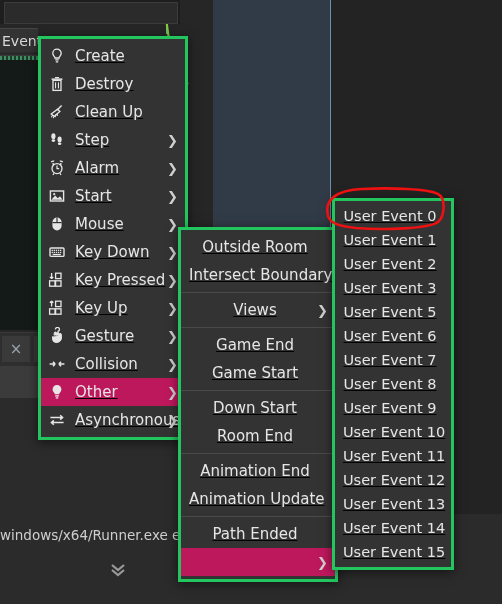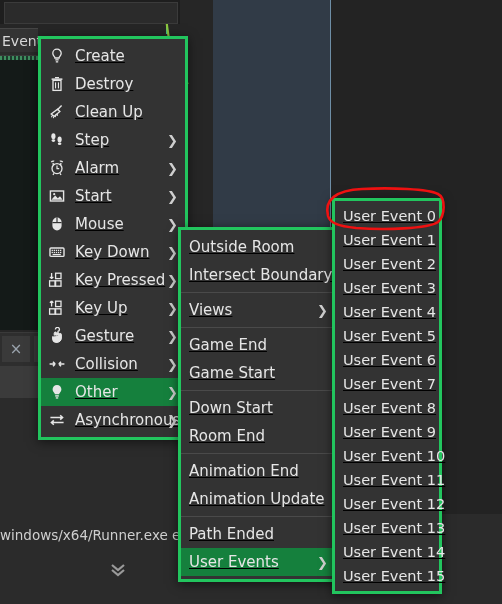--- a/index.html
+++ b/index.html
@@ -125,21 +125,21 @@
   .menu-item {
     position:relative;
     display:flex;
     align-items:center;
     height:28px;
     color:#e6e6e6;
     font-size:15px;
     white-space:nowrap;
     box-sizing:border-box;
   }
-  .menu-item.sel { background:#15803d; }
+  .menu-item.sel { background:#be185d; }
   .menu-sep {
     height:1px; background:#4a4a4a; margin:3px 0;
   }
   .mi-icon {
     width:32px; min-width:32px; height:28px;
     display:flex; align-items:center; justify-content:center;
   }
   .mi-icon svg { display:block; }
   .mi-label { flex:1 1 auto; padding-right:14px; }
   .mi-arrow {
@@ -147,24 +147,24 @@
     display:flex; align-items:center; color:#cfcfcf;
     font-size:13px; font-weight:bold;
   }
 
   
   #menu1 { left:38px; top:36px; width:150px; }
   #menu1 .mi-label { padding-left:2px; }
 
   
   #menu2 { left:178px; top:227px; width:160px; }
-  #menu2 .mi-label { padding-left:8px; }
-
-  
-  #menu3 { left:332px; top:198px; width:110px;text-align:center; }
+  #menu2 .mi-label { padding-left:8px;text-align:center; }
+
+  
+  #menu3 { left:332px; top:198px; width:122px;text-align:center; }
   #menu3 .mi-label { padding-left:8px; }
   #menu3 .menu-item { height:24px; font-size:14.5px; }
 
   
   .annot {
     position:absolute; left:322px; top:186px;
     width:128px; height:46px; pointer-events:none;
   }
 </style>
 </head>
@@ -441,41 +441,37 @@
     <div class="menu-item">
       <span class="mi-label">Animation Update</span>
     </div>
 
     <div class="menu-sep"></div>
 
     <div class="menu-item">
       <span class="mi-label">Path Ended</span>
     </div>
     <div class="menu-item sel">
-      <span class="mi-label">User Events</span>
       <span class="mi-arrow">❯</span>
     </div>
 
   </div>
 
   <div class="menu" id="menu3">
     <div class="menu-item">
       <span class="mi-label">User Event 0</span>
       </div>
     <div class="menu-item">
       <span class="mi-label">User Event 1</span>
       </div>
     <div class="menu-item">
       <span class="mi-label">User Event 2</span>
       </div>
     <div class="menu-item">
       <span class="mi-label">User Event 3</span>
-      </div>
-    <div class="menu-item">
-      <span class="mi-label">User Event 4</span>
       </div>
     <div class="menu-item">
       <span class="mi-label">User Event 5</span>
       </div>
     <div class="menu-item">
       <span class="mi-label">User Event 6</span>
       </div>
     <div class="menu-item">
       <span class="mi-label">User Event 7</span>
       </div>

